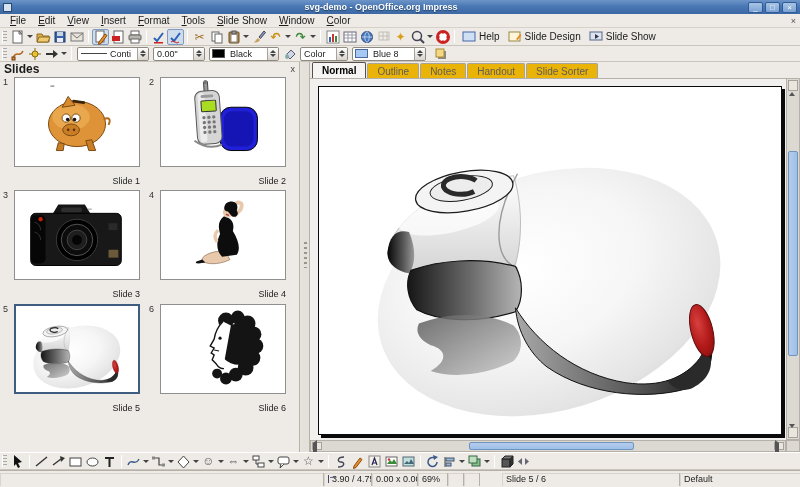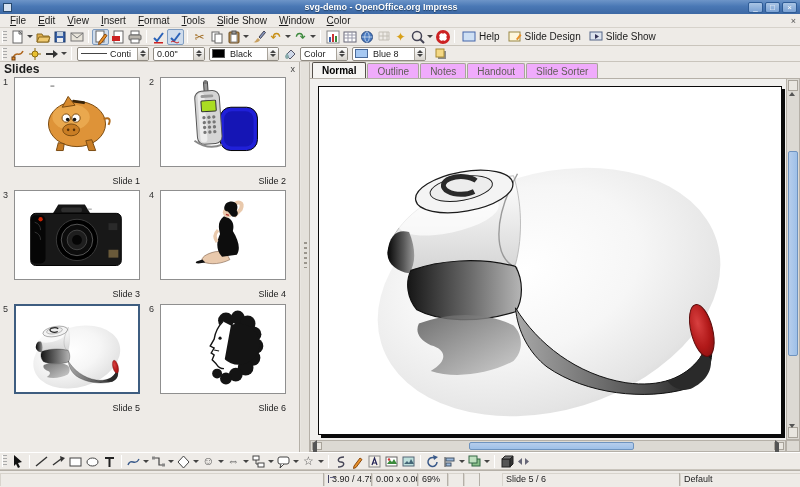--- a/index.html
+++ b/index.html
@@ -60,21 +60,21 @@
   .thumb-box { width:126px; height:90px; background:#fff; border:1px solid #8f8f8f; display:flex; align-items:center; justify-content:center; overflow:hidden; }
   .thumb-cell.selected .thumb-box { border:2px solid #3e5d80; }
   .thumb-label { width:126px; text-align:right; font-size:9px; color:#222; margin-top:9px; }
   .splitter { position:absolute; left:301px; top:0; width:9px; height:390px; background:#e4e1db; border-right:1px solid #b5b0a8; }
   .splitter .grip { position:absolute; left:3px; top:180px; width:3px; height:26px;
     background:repeating-linear-gradient(#9a958c 0 2px,transparent 2px 5px); }
 
   
   .main { position:absolute; left:310px; top:0; width:490px; height:390px; background:#eeebe7; }
   .tabs { position:absolute; left:2px; top:0; height:16px; display:flex; align-items:flex-end; gap:1px; }
-  .tab { padding:2px 9px 1px; font-size:10px; color:#5f5d58; background:#f0abfc; border:1px solid #a8a39a;
+  .tab { padding:2px 9px 1px; font-size:10px; color:#5f5d58; background:#eab308; border:1px solid #a8a39a;
     border-bottom:none; border-radius:2px 2px 0 0; }
   .tab.active { background:#f6f5f3; color:#000; font-weight:bold; border-color:#55504a; padding-bottom:2px; }
   .canvas { position:absolute; left:0; top:16px; width:476px; height:362px; background:#f1f0ee; overflow:hidden; border-top:1px solid #b5b0a8; }
   .page { position:absolute; left:8px; top:7px; width:464px; height:349px; background:#fff; border:1px solid #0a0a0a;
     box-shadow:3px 3px 0 #0a0a0a; }
   .page svg { width:100%; height:100%; display:block; }
 
   
   .vscroll { position:absolute; right:0; top:16px; width:14px; height:362px; background:#dcd9d3; border:1px solid #b5b0a8; }
   .vscroll .arr { position:absolute; left:1px; width:10px; height:11px; background:#e9e6e0; border:1px solid #a8a39a; }

